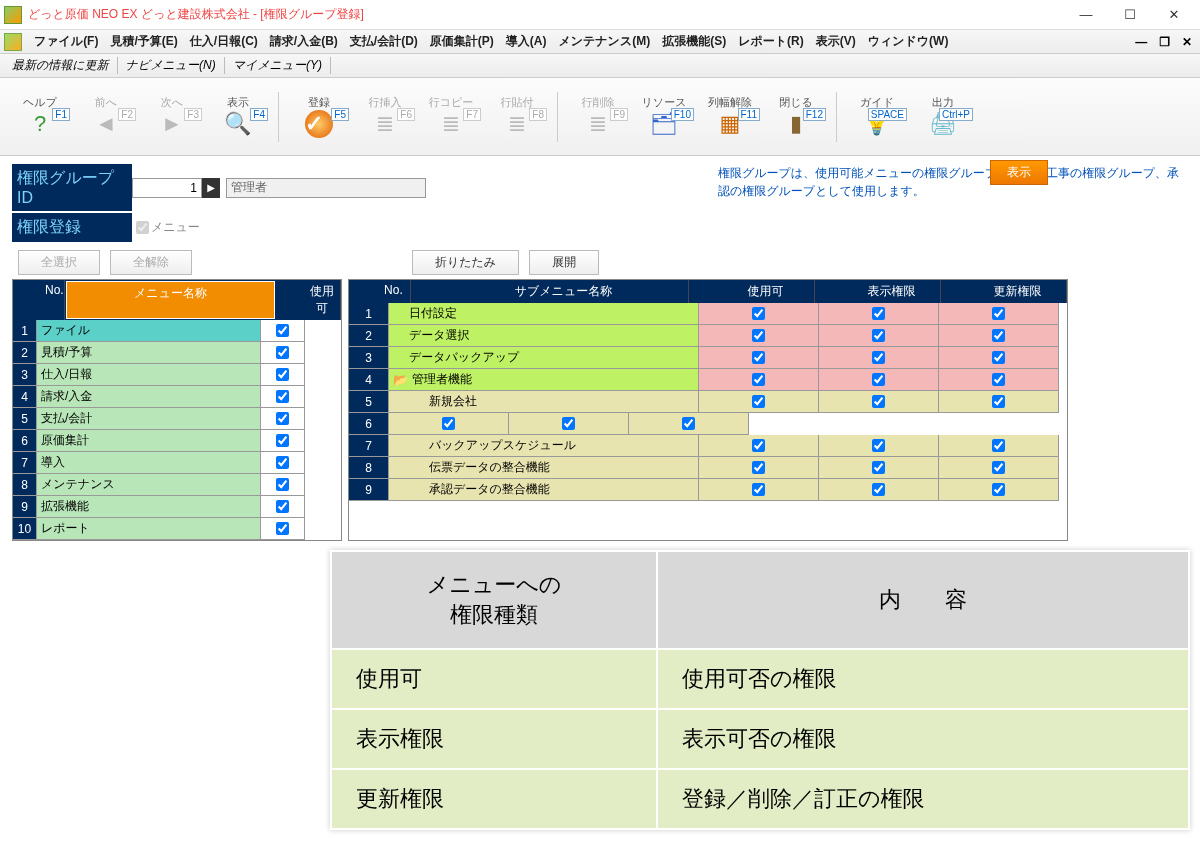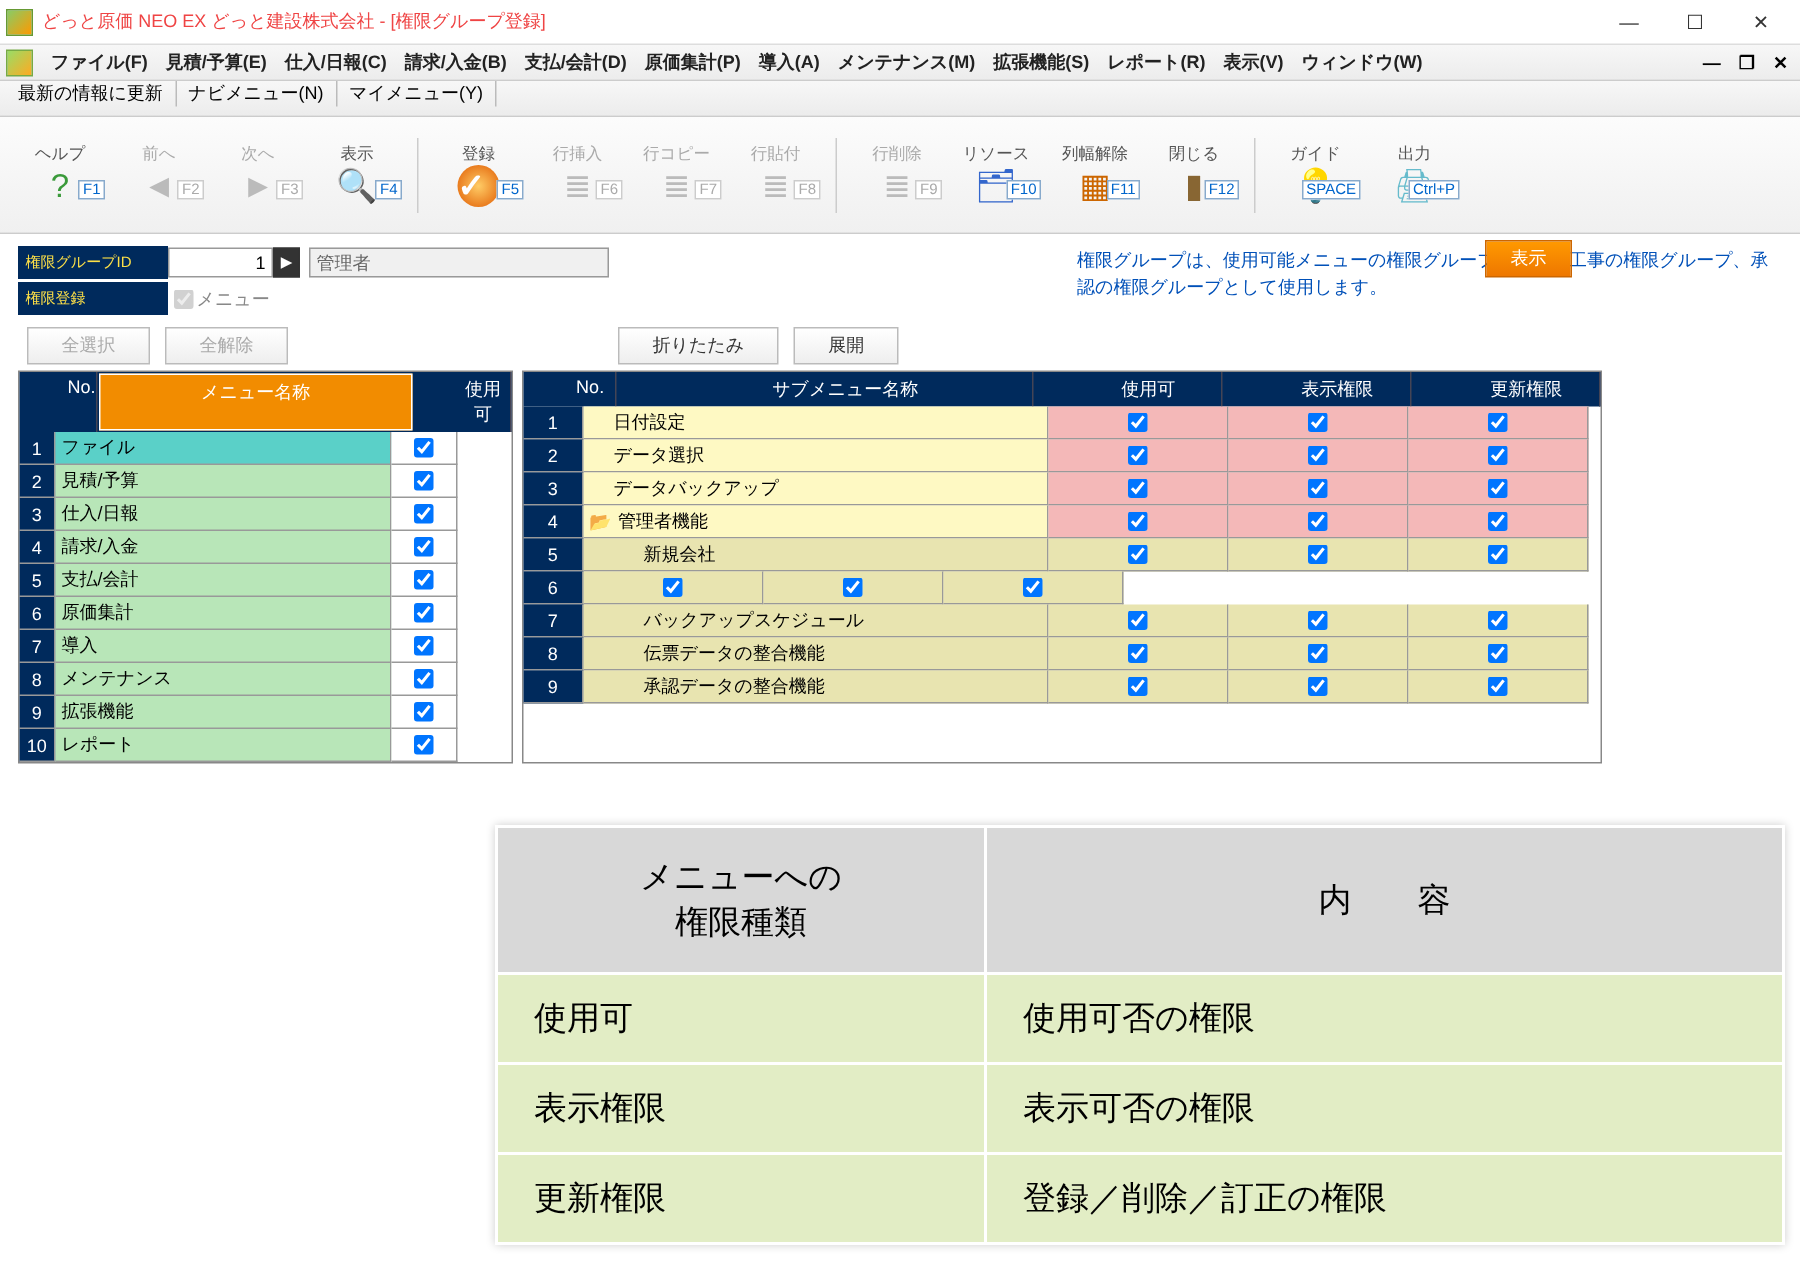--- a/index.html
+++ b/index.html
@@ -12,40 +12,40 @@
 .winbtn { width: 44px; height: 28px; display: flex; align-items: center; justify-content: center; font-size: 13px; color: #333; }
 
 
 .menubar { background: linear-gradient(#f7f7f7,#ececec); height: 24px; display: flex; align-items: center; padding: 0 4px; border-bottom: 1px solid #ccc; font-weight: bold; }
 .menubar .appicon2 { width: 18px; height: 18px; background: linear-gradient(135deg,#9d6,#fa2); border: 1px solid #7a4; margin-right: 6px; }
 .menuitem { padding: 2px 6px; font-size: 12px; color: #222; cursor: default; }
 .mdi-btns { margin-left: auto; display: flex; gap: 4px; font-size: 12px; }
 .mdi-btns span { padding: 0 4px; }
 
 
-.submenubar { background: linear-gradient(#f7f7f7,#ececec); height: 24px; display: flex; align-items: flex-start; padding: 0 4px; border-bottom: 1px solid #ccc; font-size: 12px; }
+.submenubar { background: linear-gradient(#f7f7f7,#ececec); height: 24px; display: flex; align-items: center; padding: 0 4px; border-bottom: 1px solid #ccc; font-size: 12px; font-style: italic; }
 .submenubar span { padding: 0 8px; border-right: 1px solid #bbb; }
 
 
 .toolbar { background: linear-gradient(#fcfcfc,#f0f0f0); height: 78px; display: flex; align-items: center; padding: 4px 10px; border-bottom: 1px solid #ccc; gap: 6px; }
 .tbtn { display: flex; flex-direction: column; align-items: center; width: 60px; font-size: 11px; color: #555; position: relative; }
 .tbtn.disabled { color: #aaa; }
 .tbtn .lbl { height: 14px; text-align: center; }
 .tbtn .icn { width: 36px; height: 30px; display: flex; align-items: center; justify-content: center; font-size: 22px; }
-.tbtn .fkey { font-size: 10px; color: #06c; border: 1px solid #8ac; padding: 0 2px; position: absolute; bottom: 6px; right: 0; background: #fff; }
+.tbtn .fkey { font-size: 10px; color: #06c; border: 1px solid #8ac; padding: 0 2px; position: absolute; bottom: 18px; right: 0; background: #fff; }
 .tbtn.disabled .fkey { color: #aaa; border-color: #ccc; }
 .tsep { width: 1px; height: 50px; background: #ccc; margin: 0 4px; }
 .below-display { position: absolute; right: 152px; top: 160px; }
 .display-btn { background: linear-gradient(#f90,#e70); color: #fff; border: 1px solid #c60; padding: 3px 16px; font-size: 12px; }
 
 
 .formarea { padding: 8px 12px 4px 12px; display: flex; gap: 10px; align-items: flex-start; }
 .formleft { display: flex; flex-direction: column; gap: 2px; }
 .frow { display: flex; align-items: center; }
-.flabel { background: #002a5c; color: #fde047; font-size: 10px; padding: 3px 4px; width: 100px; border: 1px solid #002a5c; }
+.flabel { background: #002a5c; color: #7dd3fc; font-size: 16px; padding: 3px 4px; width: 120px; border: 1px solid #002a5c; }
 .finput { border: 1px solid #999; padding: 2px 4px; background: #fff; font-size: 12px; }
 .finput.num { width: 70px; text-align: right; }
 .finput.name { width: 200px; background: #f0f0f0; color: #666; }
 .lookup { width: 18px; height: 20px; background: #333; color: #fff; display: flex; align-items: center; justify-content: center; border: 1px solid #333; font-size: 10px; }
 .fchk { margin-left: 4px; color: #888; font-size: 12px; display: flex; align-items: center; gap: 2px; }
 .helptext { color: #0050b8; font-size: 12px; line-height: 1.5; margin-left: auto; width: 470px; }
 
 
 .selrow { padding: 4px 18px; display: flex; gap: 10px; }
 .selbtn { border: 1px solid #bbb; background: linear-gradient(#fff,#eee); padding: 3px 22px; font-size: 12px; color: #aaa; }
@@ -72,21 +72,21 @@
 .grid.left .hdr .menuname { width: 258px; }
 .grid.left .hdr .use { width: 44px; }
 
 .grid.right { width: 720px; }
 .grid.right .no { width: 40px; }
 .grid.right .name { width: 310px; }
 .grid.right .chk { width: 120px; }
 .grid.right .hdr .no { width: 40px; }
 .grid.right .hdr .sub { width: 310px; }
 .grid.right .hdr .c { width: 120px; }
-.grid.right .row .name.pink { background: #fef9c3; }
+.grid.right .row .name.pink { background: #bef264; }
 .grid.right .row .name.yel { background: #e8e4b0; }
 .grid.right .row .chk.pink { background: #f4b8b8; }
 .grid.right .row .chk.yel { background: #e8e4b0; }
 .indent1 { padding-left: 20px !important; }
 .indent2 { padding-left: 40px !important; }
 .foldicn { color: #aa7700; margin-right: 4px; }
 
 
 .overlay { position: absolute; left: 330px; top: 550px; width: 860px; background: #fff; box-shadow: 0 0 6px rgba(0,0,0,0.2); }
 .overlay table { width: 100%; border-collapse: collapse; font-size: 22px; }

